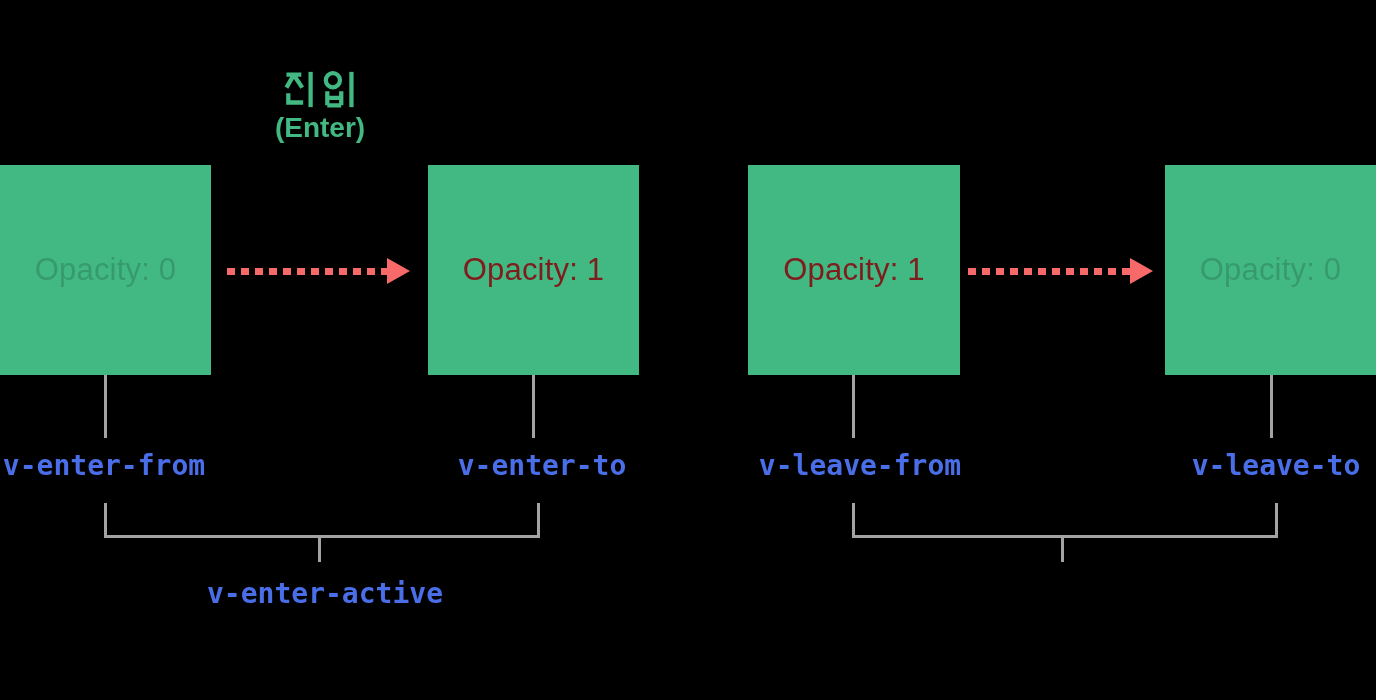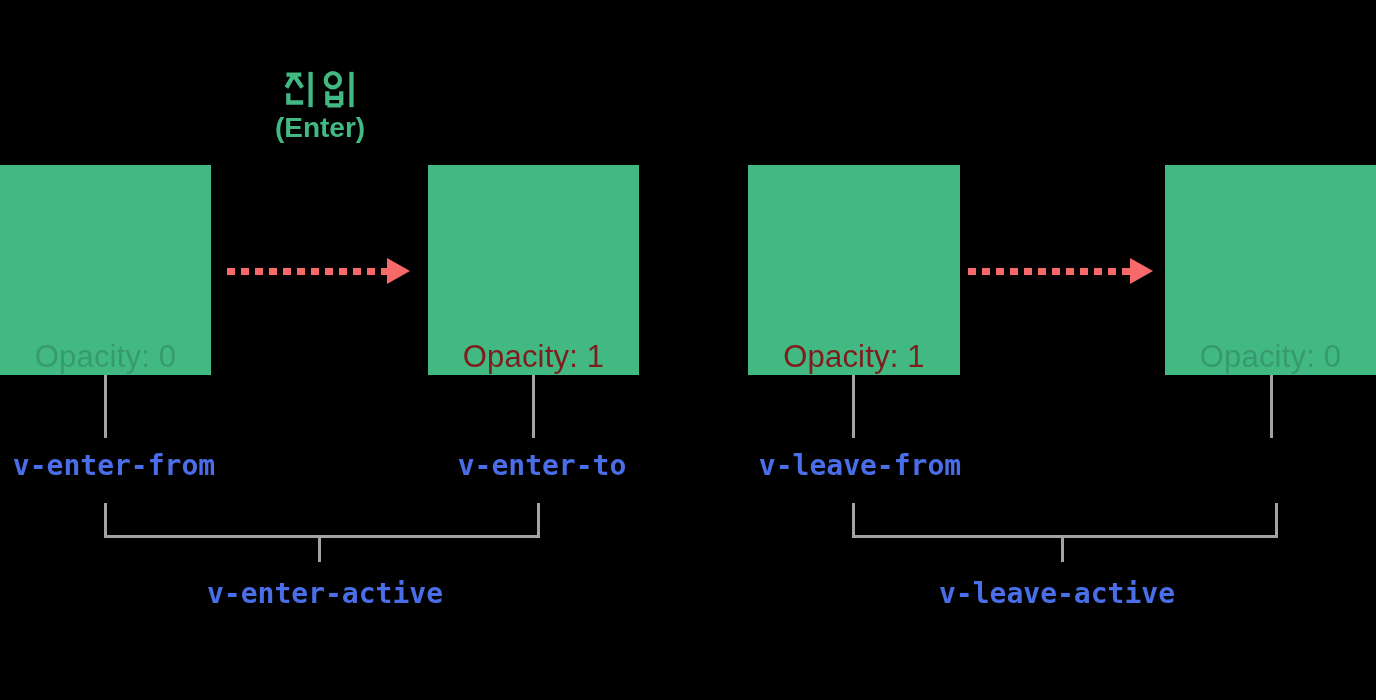--- a/index.html
+++ b/index.html
@@ -1,19 +1,19 @@
 <!DOCTYPE html>
 <html style="--green: #42b883; --red: #f8696a; --blue: #4a6ee8; --gray: #a3a3a3;"><head>
 <meta charset="utf-8">
 <style>
   html,body{margin:0;padding:0;background:#000;width:1376px;height:700px;overflow:hidden;}
   #canvas{position:relative;width:1164px;height:700px;background:#000;
           font-family:"Liberation Sans",sans-serif;}
   .box{position:absolute;top:165px;width:211px;height:210px;background:var(--green,#42b883);
-       display:flex;align-items:flex-end;justify-content:center;}
+       display:flex;align-items:center;justify-content:center;}
   .box-label{font-size:31px;color:#7f1d1d;letter-spacing:0.2px;}
   .box-label.faded{color:rgba(0,0,0,0.16);}
   .title{position:absolute;top:70px;transform:translateX(-50%);text-align:center;color:var(--green,#42b883);}
   .title-ko{height:40px;display:flex;justify-content:center;}
   .title-ko svg{display:block;}
   .title-en{font-size:28px;font-weight:bold;margin-top:3px;line-height:1.1;}
   .sr-only{position:absolute;width:1px;height:1px;overflow:hidden;clip:rect(0 0 0 0);white-space:nowrap;}
   .arrow-dashes{position:absolute;top:268px;height:7px;
       background:repeating-linear-gradient(90deg,var(--red,#f8696a) 0 8px,transparent 8px 14px);}
   .arrow-head{position:absolute;top:258px;width:0;height:0;
@@ -77,25 +77,25 @@
   <div>
     <div class="arrow-dashes" style="left:968px;width:162px"></div>
     <div class="arrow-head" style="left:1130px"></div>
   </div>
 
   <div class="stem" style="left:104px;top:375px;height:63px"></div>
   <div class="stem" style="left:532px;top:375px;height:63px"></div>
   <div class="stem" style="left:852px;top:375px;height:63px"></div>
   <div class="stem" style="left:1270px;top:375px;height:63px"></div>
 
-  <div class="cls-label" style="left:114px">v-enter-from</div>
+  <div class="cls-label" style="left:104px">v-enter-from</div>
   <div class="cls-label" style="left:542px">v-enter-to</div>
   <div class="cls-label" style="left:860px">v-leave-from</div>
+  <div class="cls-label" style="left:1276px">v-leave-to</div>
 
   <div class="bracket" style="left:104px;width:430px"></div>
   <div class="stem" style="left:318px;top:535px;height:27px"></div>
   <div class="cls-label active" style="left:325px">v-enter-active</div>
 
   <div class="bracket" style="left:852px;width:420px"></div>
   <div class="stem" style="left:1061px;top:535px;height:27px"></div>
-  <div class="cls-label active" style="left:1057px">v-leave-active</div>
 
 </div>
 
 </body></html>

